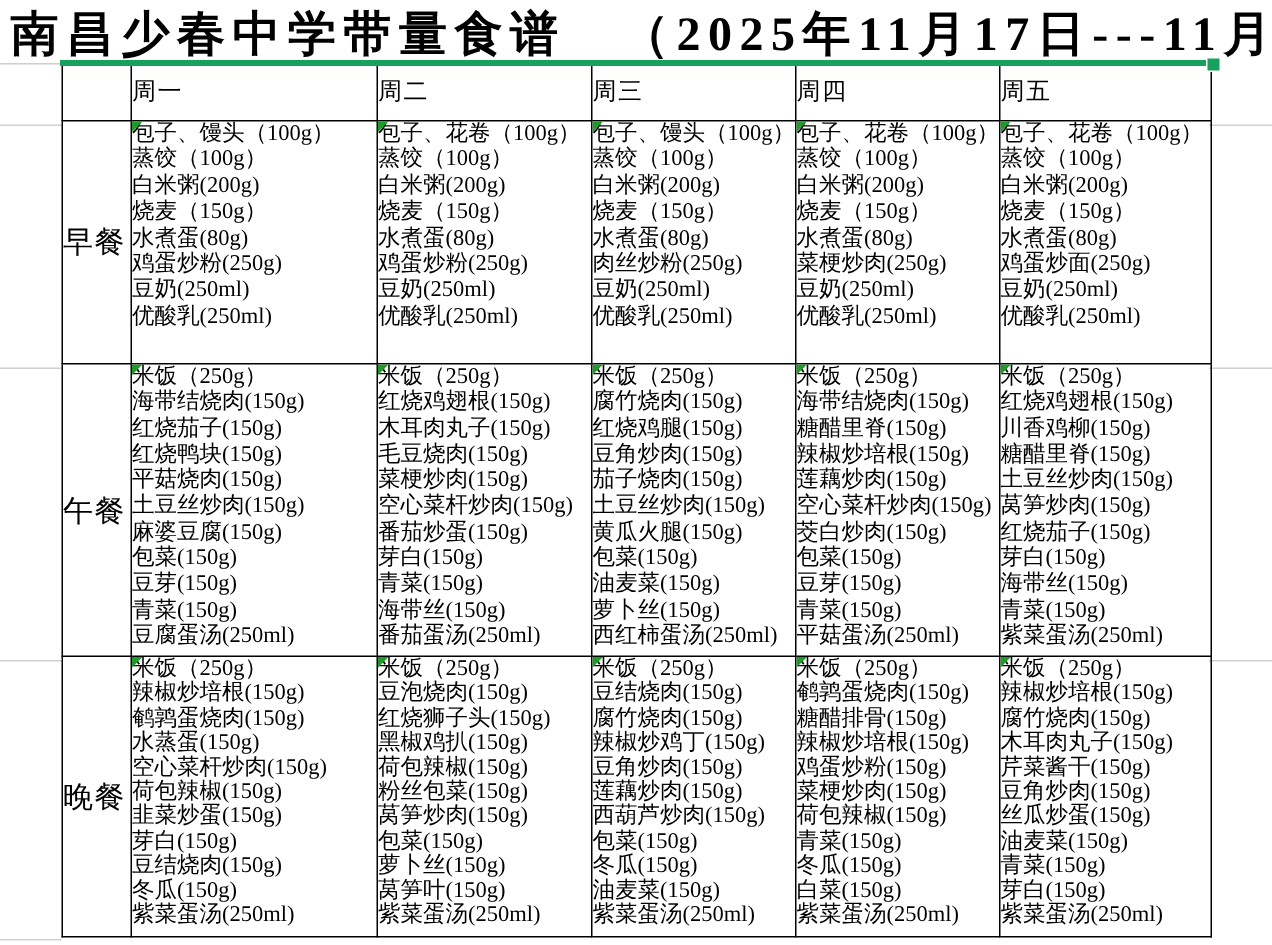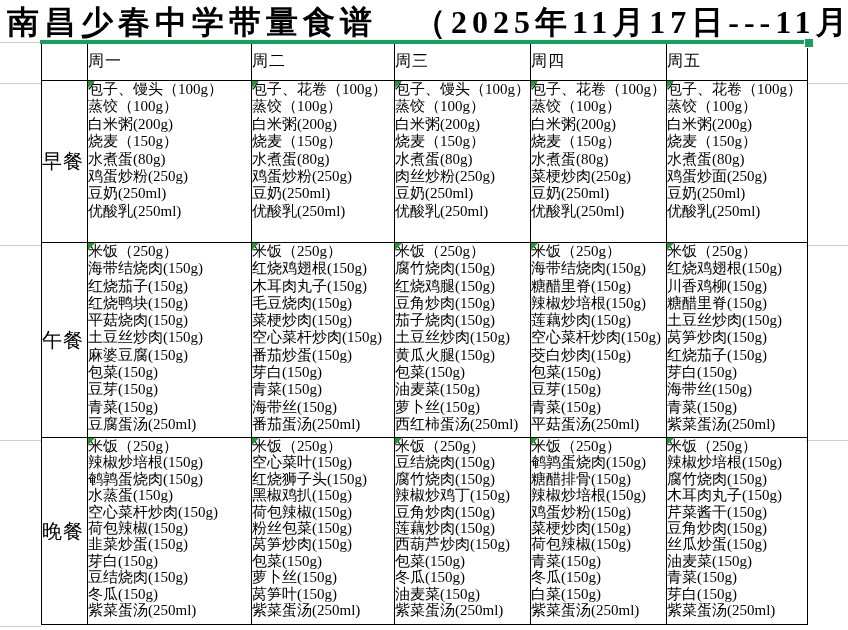--- a/index.html
+++ b/index.html
@@ -205,21 +205,21 @@
             <div class="line">空心菜杆炒肉(150g)</div>
             <div class="line">荷包辣椒(150g)</div>
             <div class="line">韭菜炒蛋(150g)</div>
             <div class="line">芽白(150g)</div>
             <div class="line">豆结烧肉(150g)</div>
             <div class="line">冬瓜(150g)</div>
             <div class="line">紫菜蛋汤(250ml)</div>
           </td>
           <td class="menu-cell col-1">
             <div class="line">米饭（250g）</div>
-            <div class="line">空心菜叶(150g)</div>
+            <div class="line">豆泡烧肉(150g)</div>
             <div class="line">红烧狮子头(150g)</div>
             <div class="line">黑椒鸡扒(150g)</div>
             <div class="line">荷包辣椒(150g)</div>
             <div class="line">粉丝包菜(150g)</div>
             <div class="line">莴笋炒肉(150g)</div>
             <div class="line">包菜(150g)</div>
             <div class="line">萝卜丝(150g)</div>
             <div class="line">莴笋叶(150g)</div>
             <div class="line">紫菜蛋汤(250ml)</div>
           </td>

